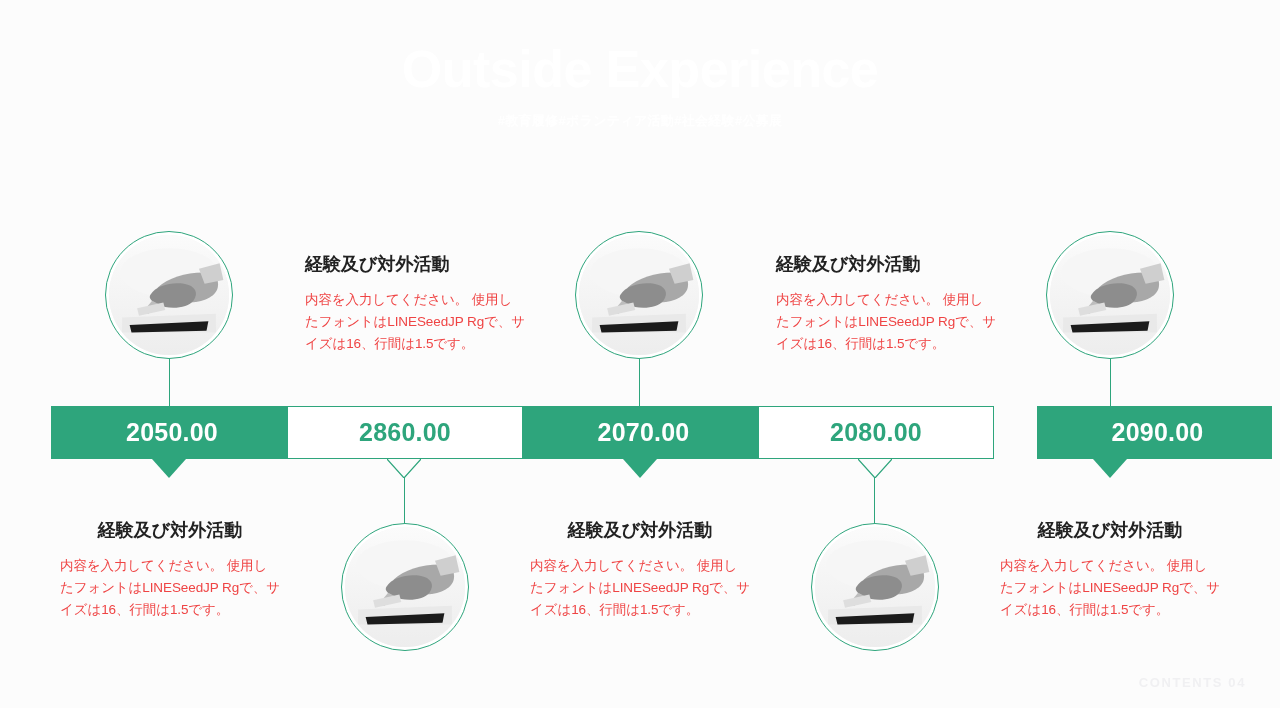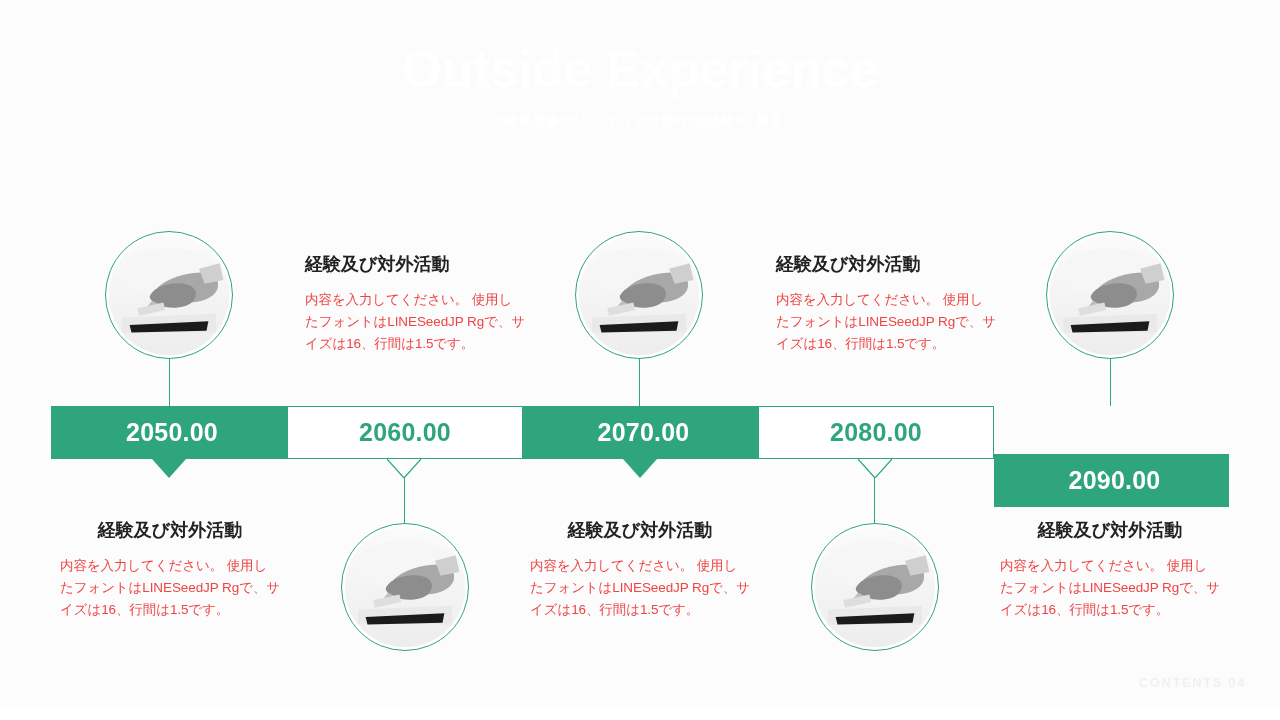--- a/index.html
+++ b/index.html
@@ -153,29 +153,29 @@
   <div class="tblock" style="left:776px; top:252px;">
     <div class="t-title">経験及び対外活動</div>
     <div class="t-body">内容を入力してください。 使用したフォントはLINESeedJP Rgで、サイズは16、行間は1.5です。</div>
   </div>
 
   <div id="bar">
     <div class="cell green" style="left:0px; width:236px;">
       <span>2050.00</span>
     </div>
     <div class="cell white" style="left:236px; width:236px;">
-      <span>2060.00</span>
+      <span>2860.00</span>
     </div>
     <div class="cell green" style="left:472px; width:235px;justify-content:center;">
       <span>2070.00</span>
     </div>
     <div class="cell white" style="left:707px; width:236px;">
       <span>2080.00</span>
     </div>
-    <div class="cell green" style="left:943px; width:235px;margin-top:48px;">
+    <div class="cell green" style="left:986px; width:235px;">
       <span>2090.00</span>
     </div>
   </div>
 
   <div class="tri solid" style="left:152px;"></div>
   <div class="tri hollow" style="left:387px;">
     <svg viewBox="0 0 34 19">
       <path d="M0 0 L17 19 L34 0" fill="none" stroke="#2ea57c" stroke-width="1.2"></path>
     </svg>
   </div>

